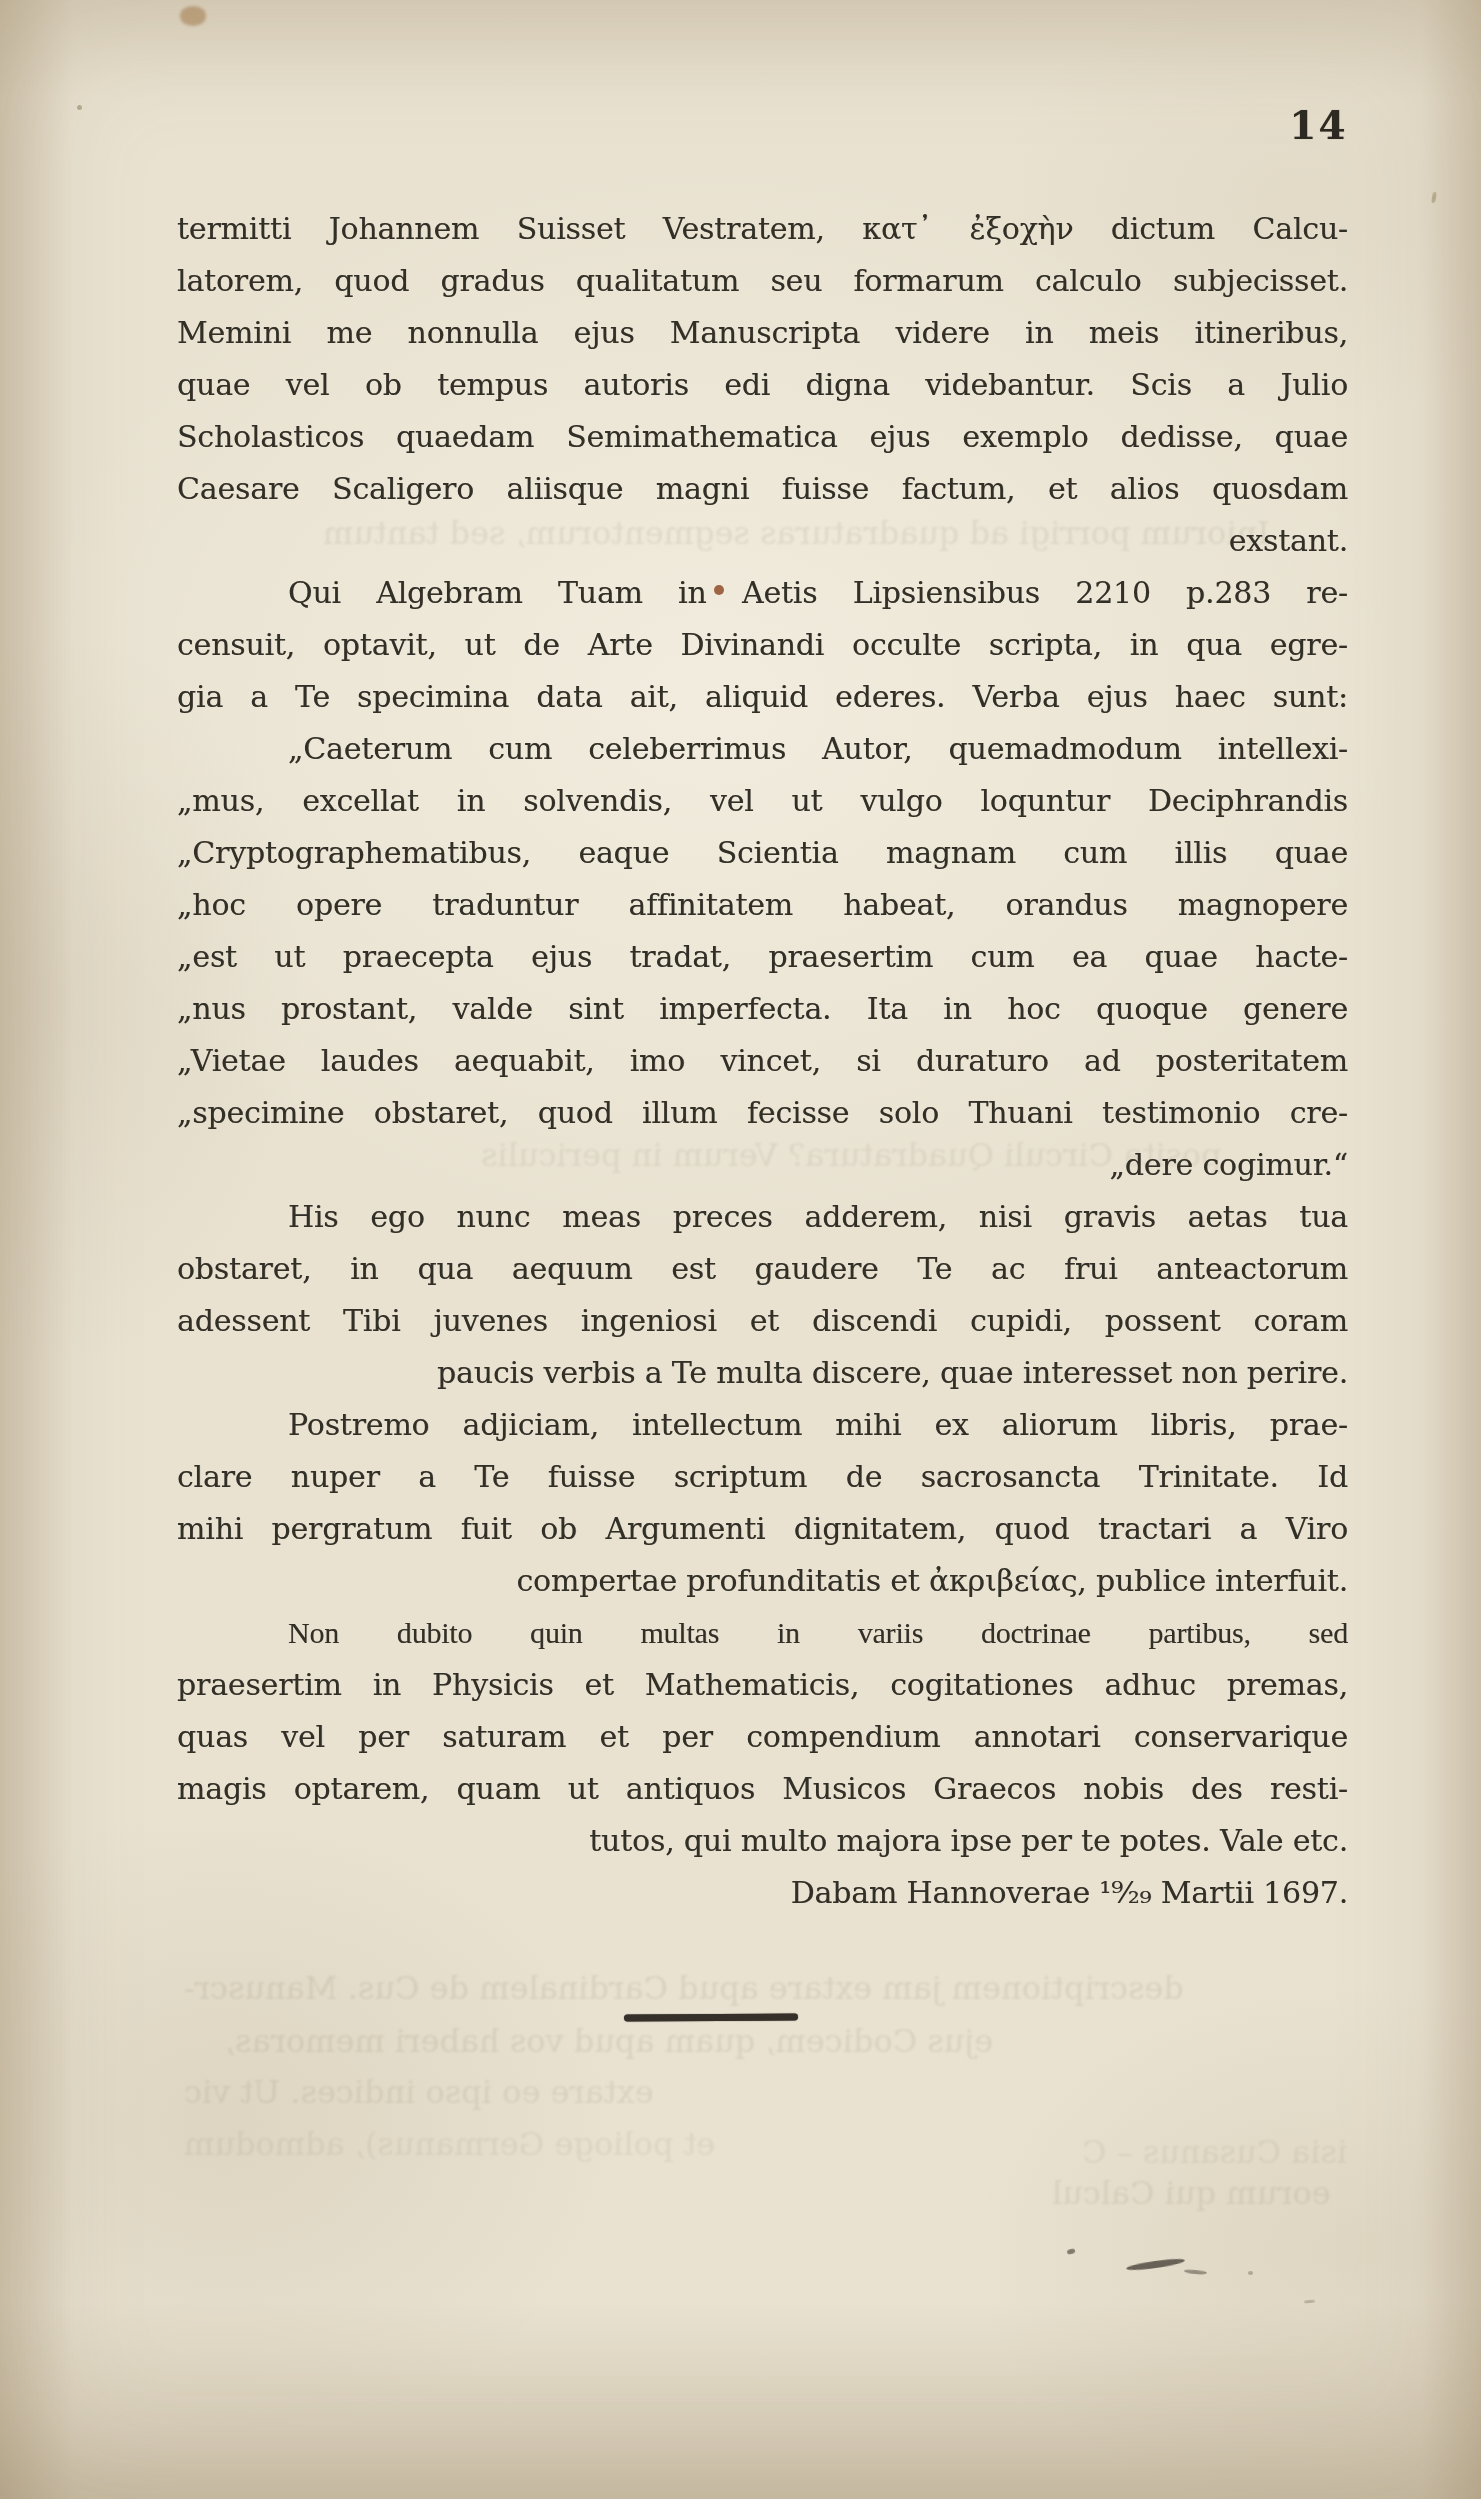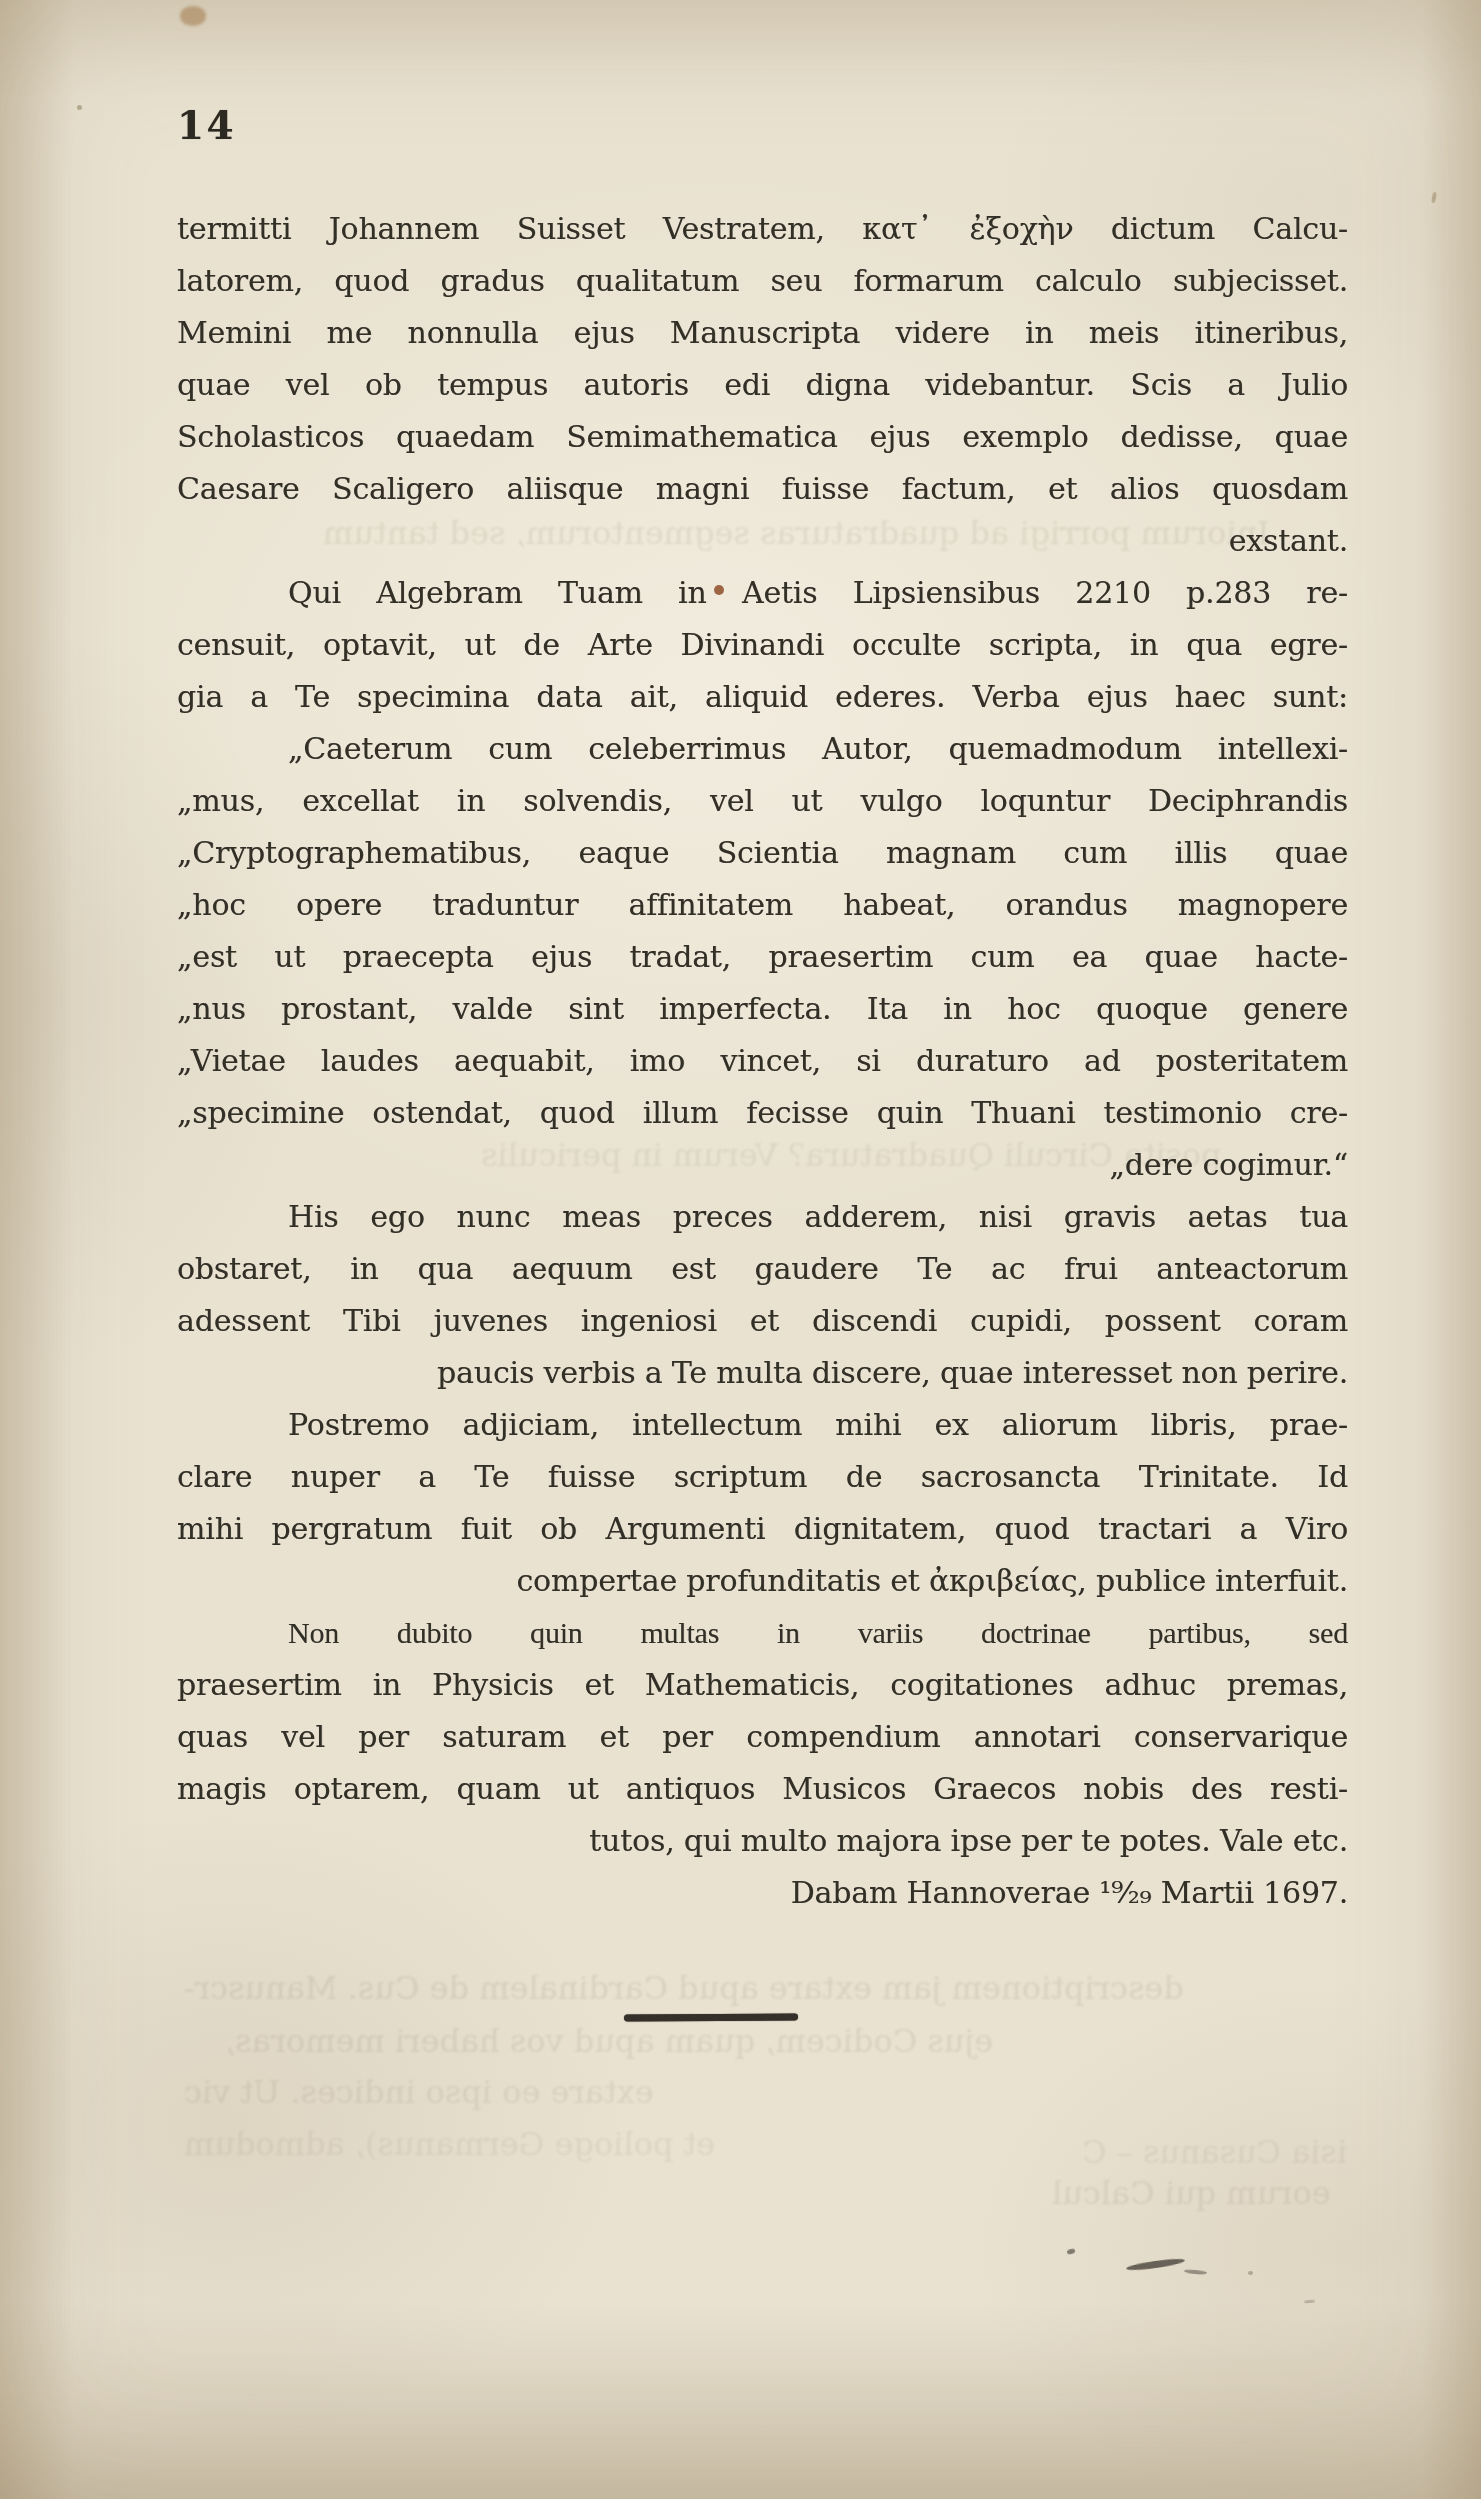--- a/index.html
+++ b/index.html
@@ -23,21 +23,21 @@
       radial-gradient(601px 451px at 90% 90%, rgba(130,108,66,0.10), rgba(130,108,66,0) 60%),
       radial-gradient(526px 376px at 88% 8%,  rgba(140,118,78,0.07), rgba(140,118,78,0) 60%),
       radial-gradient(451px 676px at 4% 40%,  rgba(120,100,64,0.08), rgba(120,100,64,0) 55%);
   }
   .vignette{
     position:absolute;inset:0;pointer-events:none;
     box-shadow:inset 0 0 135px 13.5px rgba(118,96,58,0.20);
   }
   .pagenum{
     position:absolute;top:102px;left:177px;width:1171px;
-    text-align:left;font-size:39px;font-weight:bold;letter-spacing:2.3px;
+    text-align:right;font-size:39px;font-weight:bold;letter-spacing:2.3px;
     color:#2d2a23;text-shadow:0 0 0.8px rgba(45,42,35,0.5);
   }
   .textblock{
     position:absolute;left:177px;top:203px;width:1171px;
     color:#322f27;font-size:30px;letter-spacing:-0.2px;
     text-shadow:0.3px 0.3px 0.6px rgba(50,47,39,0.38);
   }
   .line{height:52px;line-height:52px;text-align:right;}
   .line.j{text-align:justify;text-align-last:justify;text-justify:inter-word;}
   .rule{
@@ -83,21 +83,21 @@
       <div class="line j" style="padding-left: 111px;">Qui Algebram Tuam in Aetis Lipsiensibus 2210 p.283 re-</div>
       <div class="line j">censuit, optavit, ut de Arte Divinandi occulte scripta, in qua egre-</div>
       <div class="line j">gia a Te specimina data ait, aliquid ederes. Verba ejus haec sunt:</div>
       <div class="line j" style="padding-left: 111px;">„Caeterum cum celeberrimus Autor, quemadmodum intellexi-</div>
       <div class="line j">„mus, excellat in solvendis, vel ut vulgo loquntur Deciphrandis</div>
       <div class="line j">„Cryptographematibus, eaque Scientia magnam cum illis quae</div>
       <div class="line j">„hoc opere traduntur affinitatem habeat, orandus magnopere</div>
       <div class="line j">„est ut praecepta ejus tradat, praesertim cum ea quae hacte-</div>
       <div class="line j">„nus prostant, valde sint imperfecta. Ita in hoc quoque genere</div>
       <div class="line j">„Vietae laudes aequabit, imo vincet, si duraturo ad posteritatem</div>
-      <div class="line j">„specimine ostendat, quod illum fecisse quin Thuani testimonio cre-</div>
+      <div class="line j">„specimine obstaret, quod illum fecisse solo Thuani testimonio cre-</div>
       <div class="line">„dere cogimur.“</div>
       <div class="line j" style="padding-left: 111px;">His ego nunc meas preces adderem, nisi gravis aetas tua</div>
       <div class="line j">obstaret, in qua aequum est gaudere Te ac frui anteactorum</div>
       <div class="line j">adessent Tibi juvenes ingeniosi et discendi cupidi, possent coram</div>
       <div class="line">paucis verbis a Te multa discere, quae interesset non perire.</div>
       <div class="line j" style="padding-left: 111px;">Postremo adjiciam, intellectum mihi ex aliorum libris, prae-</div>
       <div class="line j">clare nuper a Te fuisse scriptum de sacrosancta Trinitate.  Id</div>
       <div class="line j">mihi pergratum fuit ob Argumenti dignitatem, quod tractari a Viro</div>
       <div class="line">compertae profunditatis et ἀκριβείας, publice interfuit.</div>
       <div class="line j" style="padding-left: 111px; font-family: Liberation Serif, serif;">Non dubito quin multas in variis doctrinae partibus, sed</div>

